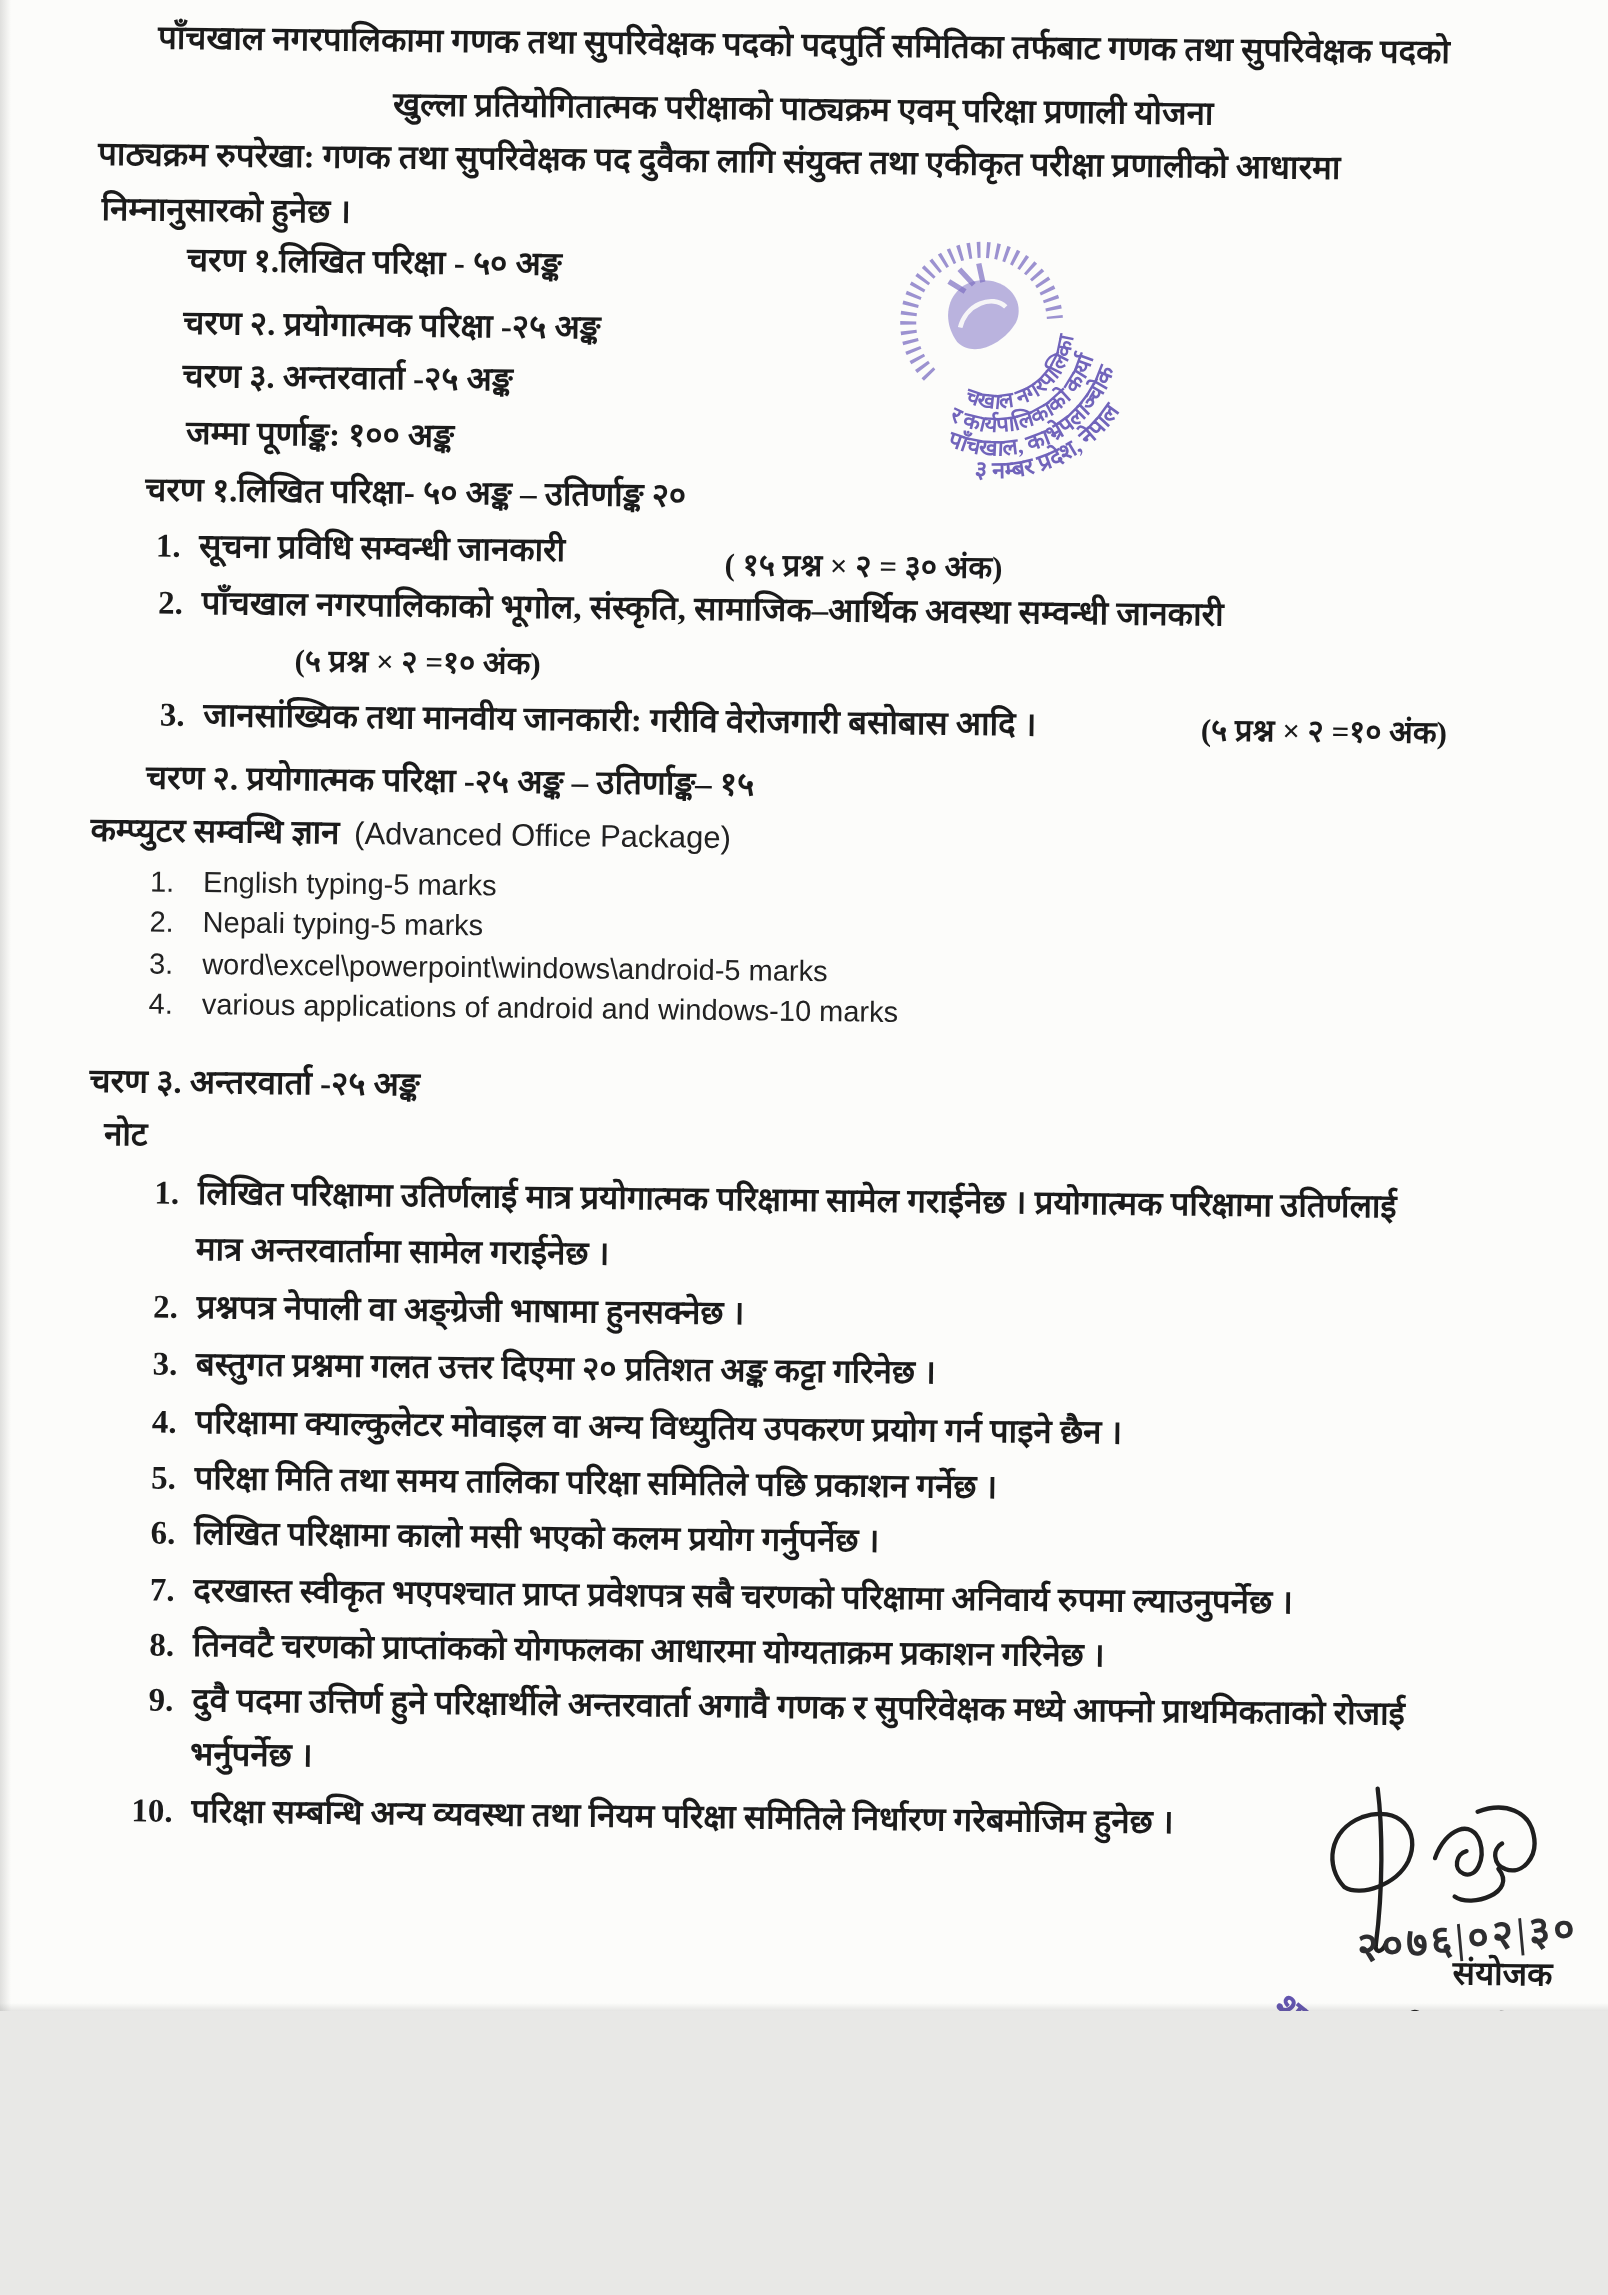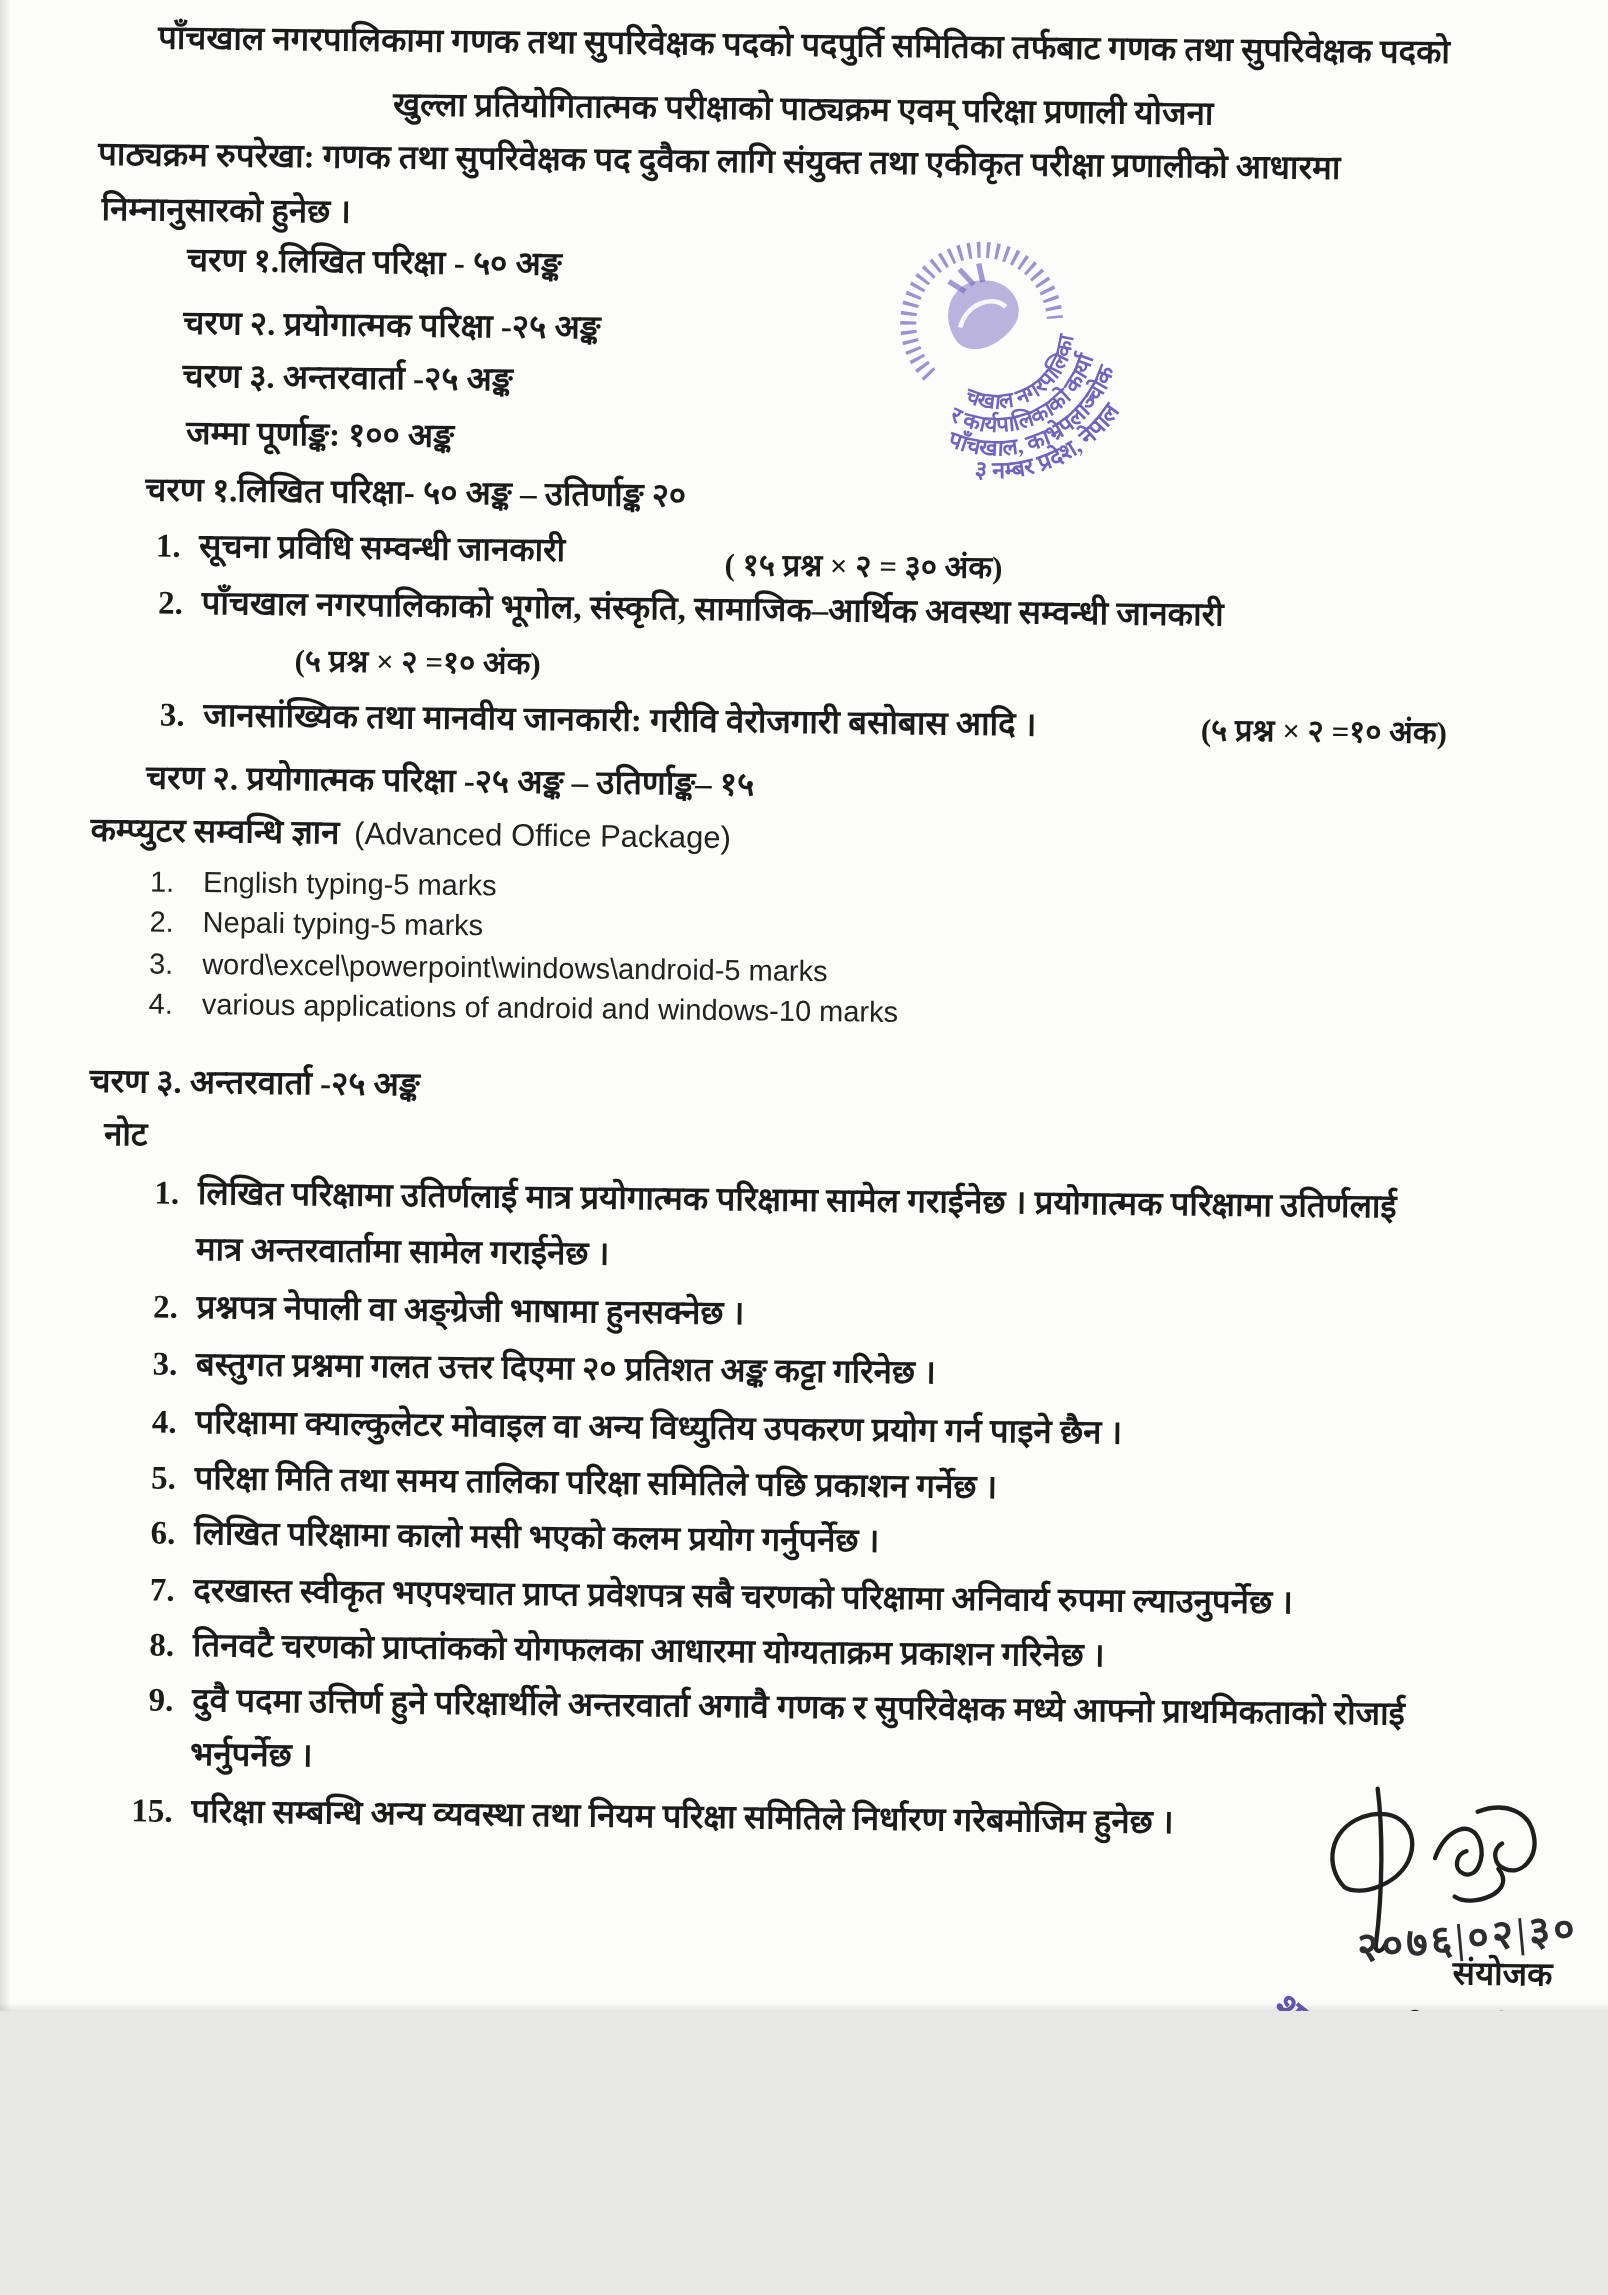--- a/index.html
+++ b/index.html
@@ -128,21 +128,21 @@
     <div class="abs np row" style="left:168px;top:1627px;">
       <span class="num">8.</span>
       <span>तिनवटै चरणको प्राप्तांकको योगफलका आधारमा योग्यताक्रम प्रकाशन गरिनेछ ।</span>
     </div>
     <div class="abs np row" style="left:168px;top:1682px;">
       <span class="num">9.</span>
       <span>दुवै पदमा उत्तिर्ण हुने परिक्षार्थीले अन्तरवार्ता अगावै गणक र सुपरिवेक्षक मध्ये आफ्नो प्राथमिकताको रोजाई</span>
     </div>
     <div class="abs np" style="left:210px;top:1736px;">भर्नुपर्नेछ ।</div>
     <div class="abs np row" style="left:152px;top:1793px;">
-      <span class="num">15.</span>
+      <span class="num">10.</span>
       <span>परिक्षा सम्बन्धि अन्य व्यवस्था तथा नियम परिक्षा समितिले निर्धारण गरेबमोजिम हुनेछ ।</span>
     </div>
 
     <svg class="abs round-stamp" style="left:878px;top:217px;" width="287" height="287" viewBox="0 0 430 430">
       <path d="M92,168 A110,110 0 1 1 298,168" fill="none" stroke="#7668bf" stroke-width="24" stroke-dasharray="5 9" opacity="0.75"></path>
       <path d="M150,140 C140,90 180,55 220,70 C260,85 268,128 242,150 C210,172 162,172 150,140 Z" fill="#7e71c4" opacity="0.55"></path>
       <path d="M163,122 C185,94 228,96 238,122" fill="none" stroke="#fdfdfb" stroke-width="7" opacity="0.9"></path>
       <path d="M198,42 L208,72 M176,52 L192,76 M228,46 L222,74" stroke="#7668bf" stroke-width="8" fill="none" opacity="0.7"></path>
       <defs>
         <path id="arc1" d="M116,216 A115,115 0 0 0 304,216"></path>

